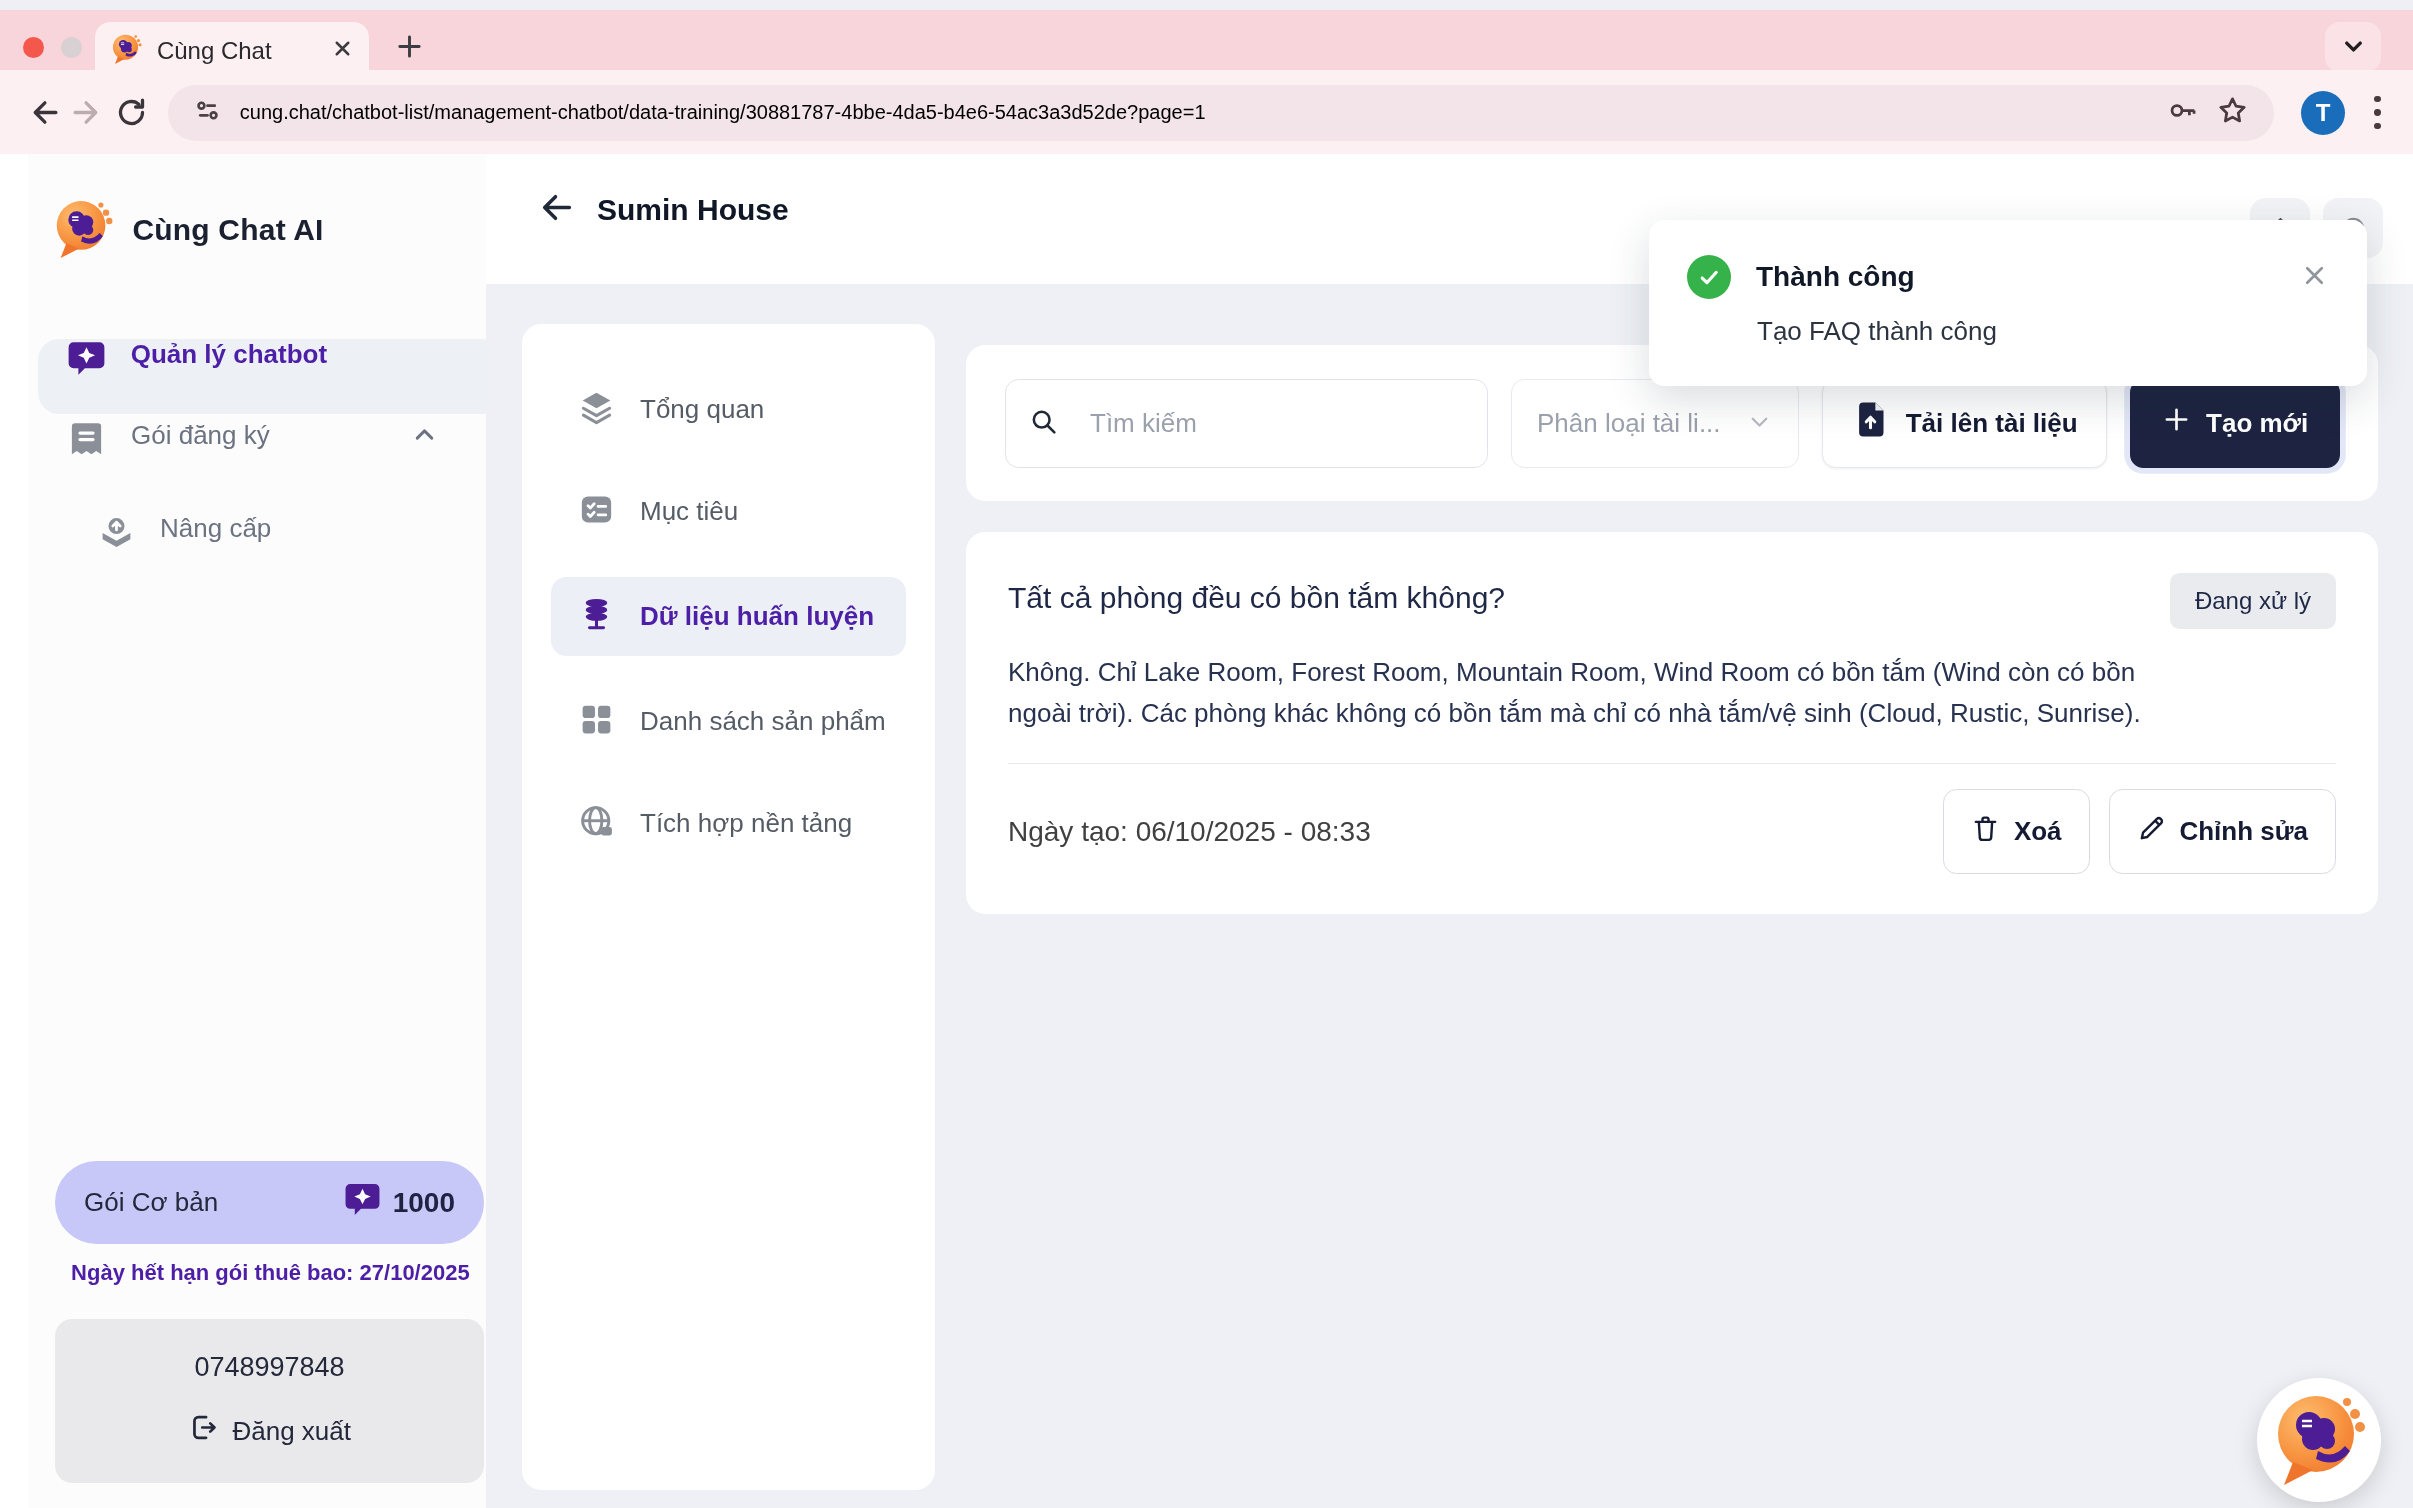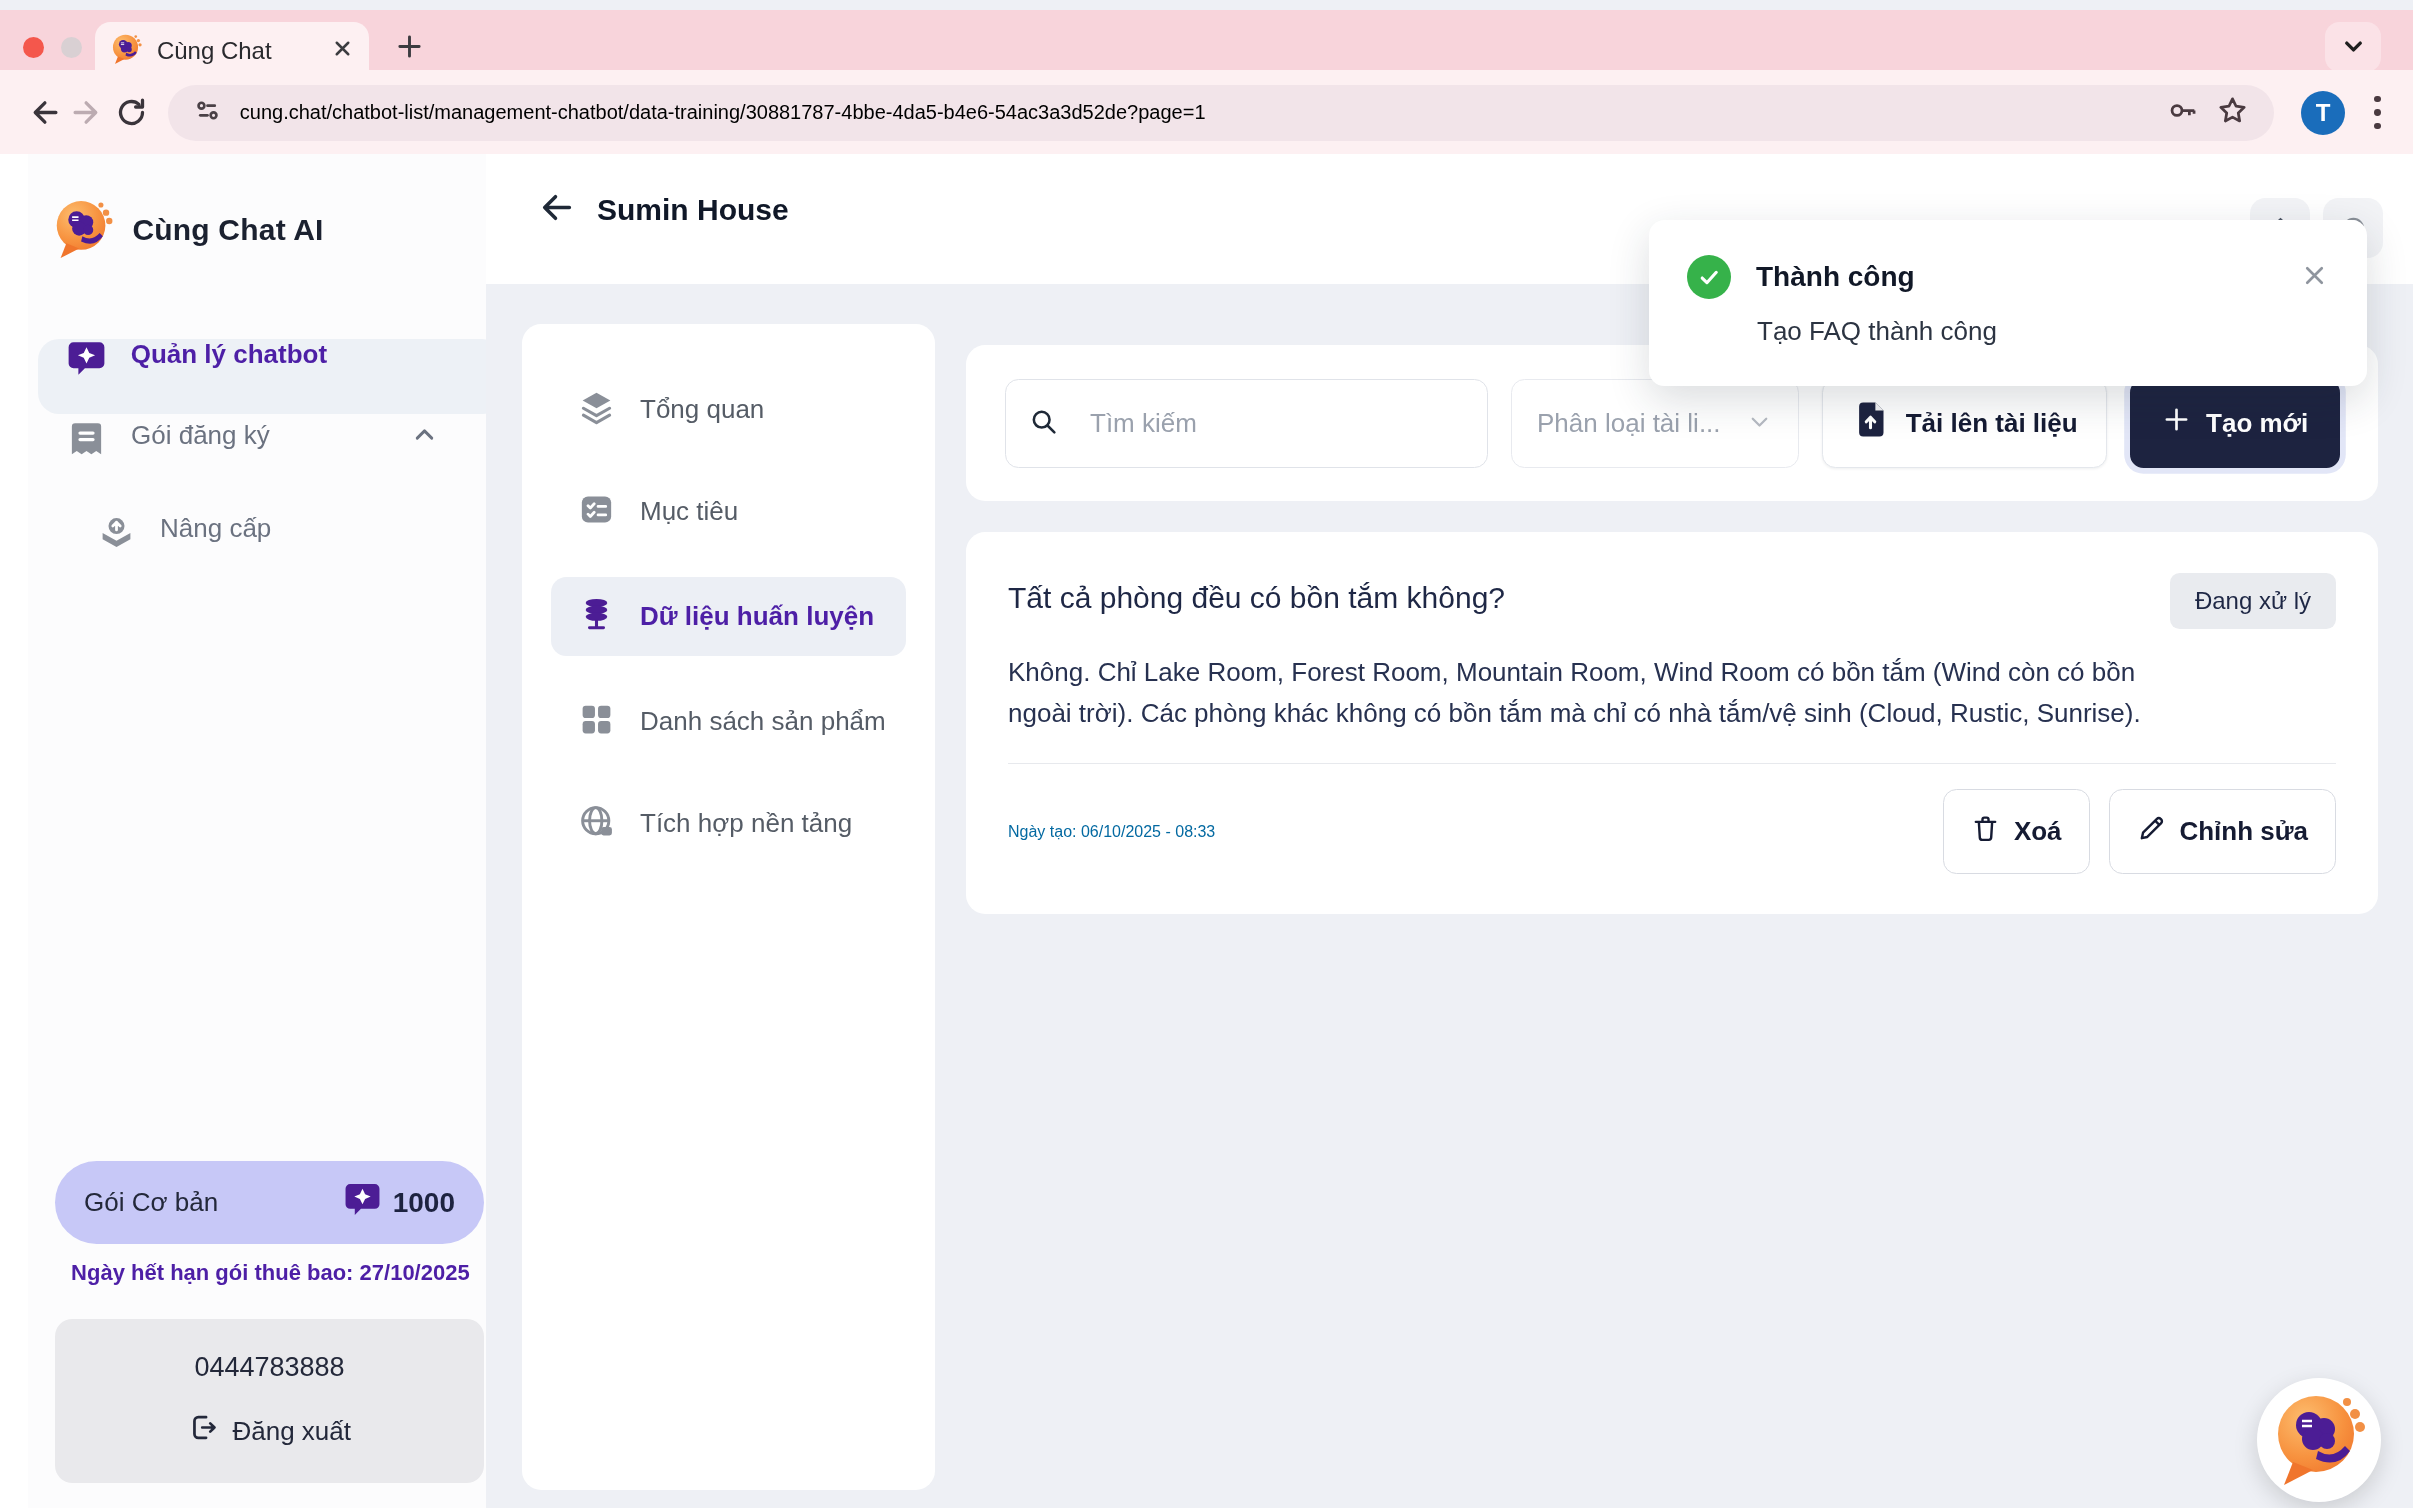--- a/index.html
+++ b/index.html
@@ -87,21 +87,21 @@
 
   
   .faq-card { position:absolute; left:480px; top:378px; width:1412px; height:382px; background:#fff; border-radius:19.3px; padding:41px 42px; }
   .faq-head { display:flex; align-items:flex-start; justify-content:space-between; }
   .faq-q { font-size:30px; font-weight:400; color:#1e2745; padding-top:7.7px; }
   .status-badge { height:56px; padding:0 25px; background:#e9ebef; border-radius:9.7px; font-size:24px; color:#1e2745;
                   display:flex; align-items:center; white-space:nowrap; }
   .faq-answer { margin-top:23px; font-size:26px; color:#273150; line-height:41px; max-width:1197px; }
   .faq-divider { height:1px; background:#e7e9ed; margin-top:29px; }
   .faq-foot { margin-top:25px; display:flex; align-items:center; }
-  .created { font-size:16px; color:#0369a1; }
+  .created { font-size:28px; color:#404040; }
   .btn-ghost { height:85px; border:1.9px solid #d8dbe2; border-radius:13.5px; background:#fff; display:flex; align-items:center;
                gap:13.5px; padding:0 27px; font-size:26px; font-weight:700; color:#151b33; }
   .btn-del { margin-left:auto; }
   .btn-edit { margin-left:19.3px; }
 
   
   .toast { position:absolute; left:1649px; top:220px; width:718px; height:166px; background:#fff; border-radius:15.4px;
            box-shadow:0 13.5px 42px rgba(31,41,55,.16); z-index:50; padding:35px 38px; }
   .toast-row { display:flex; align-items:center; gap:25px; }
   .check-circle { width:44px; height:44px; border-radius:50%; background:#36b24a; display:flex; align-items:center; justify-content:center; flex:0 0 auto; }
@@ -290,21 +290,21 @@
                 <path d="M12 5 l1.7 3.6 3.6 1.4 -3.6 1.6 -1.7 3.4 -1.7 -3.4 -3.6 -1.6 3.6 -1.4 z" fill="#fff"></path>
               </svg>
           </span>
           <span>1000</span>
         </span>
       </div>
 
       <div class="expiry">Ngày hết hạn gói thuê bao: 27/10/2025</div>
 
       <div class="account">
-        <div class="phone">0444783888</div>
+        <div class="phone">0748997848</div>
         <div class="logout">
           <span>
             <svg width="31" height="31" viewBox="0 0 24 24" fill="none" stroke="#23283a" stroke-width="2.1" stroke-linecap="round" stroke-linejoin="round">
                 <path d="M14 4 H8 a3 3 0 0 0 -3 3 v10 a3 3 0 0 0 3 3 h6"></path>
                 <path d="M11 12 h9.5 M17.2 8.8 L20.5 12 l-3.3 3.2"></path>
               </svg>
           </span>
           <span>Đăng xuất</span>
         </div>
       </div>

